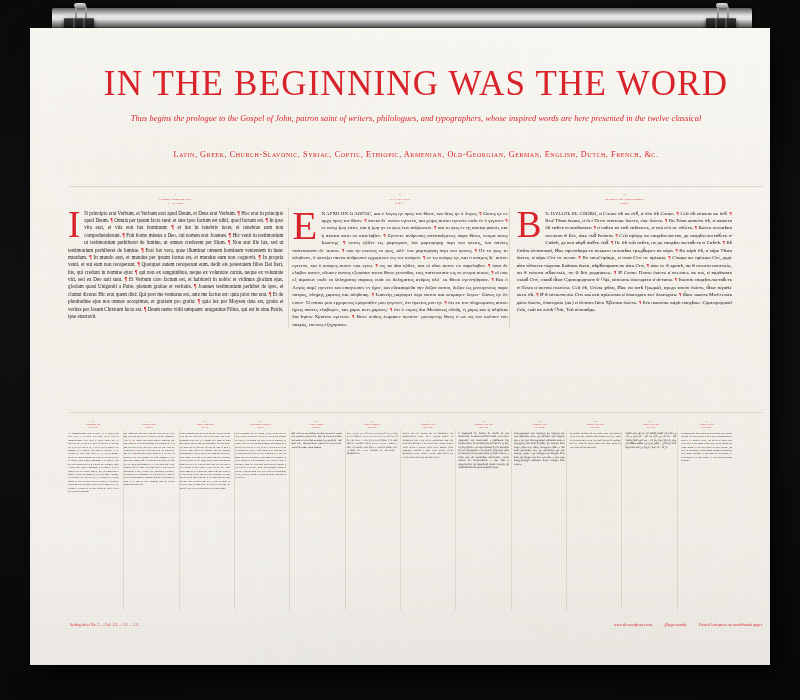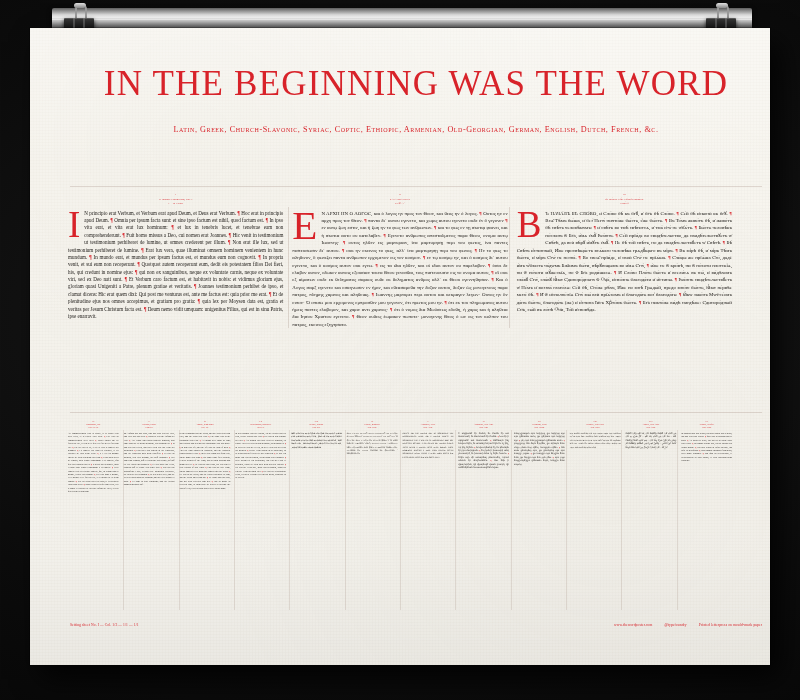--- a/index.html
+++ b/index.html
@@ -129,20 +129,21 @@
   </div>
   <div class="clip" style="left:706px;top:4px;">
     <div class="arm"></div>
     <div class="body"></div>
   </div>
 
   <div class="sheet">
     <div class="inner">
 
       <div class="title">IN THE BEGINNING WAS THE WORD</div>
+      <div class="subtitle">Thus begins the prologue to the Gospel of John, patron saint of writers, philologues, and typographers, whose inspired words are here presented in the twelve classical</div>
       <div class="langline">Latin, Greek, Church-Slavonic, Syriac, Coptic, Ethiopic, Armenian, Old-Georgian, German, English, Dutch, French, &amp;c.</div>
 
       <div class="rule" style="top:158px;"></div>
 
       <div class="main">
 
         <div class="mcol">
           <div class="mhead">
             <span class="n">I</span>
             <span>S. Ioannis Evangelium, cap. I</span><br>

